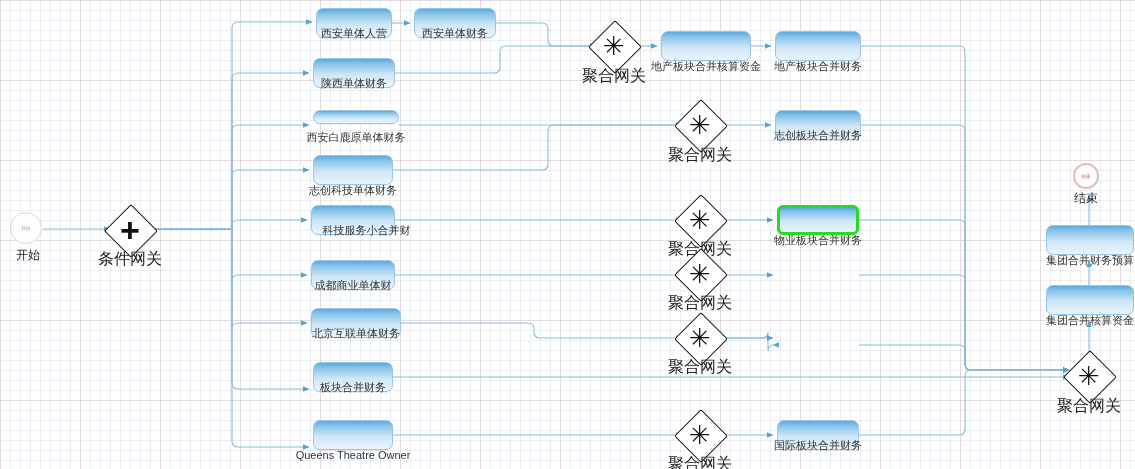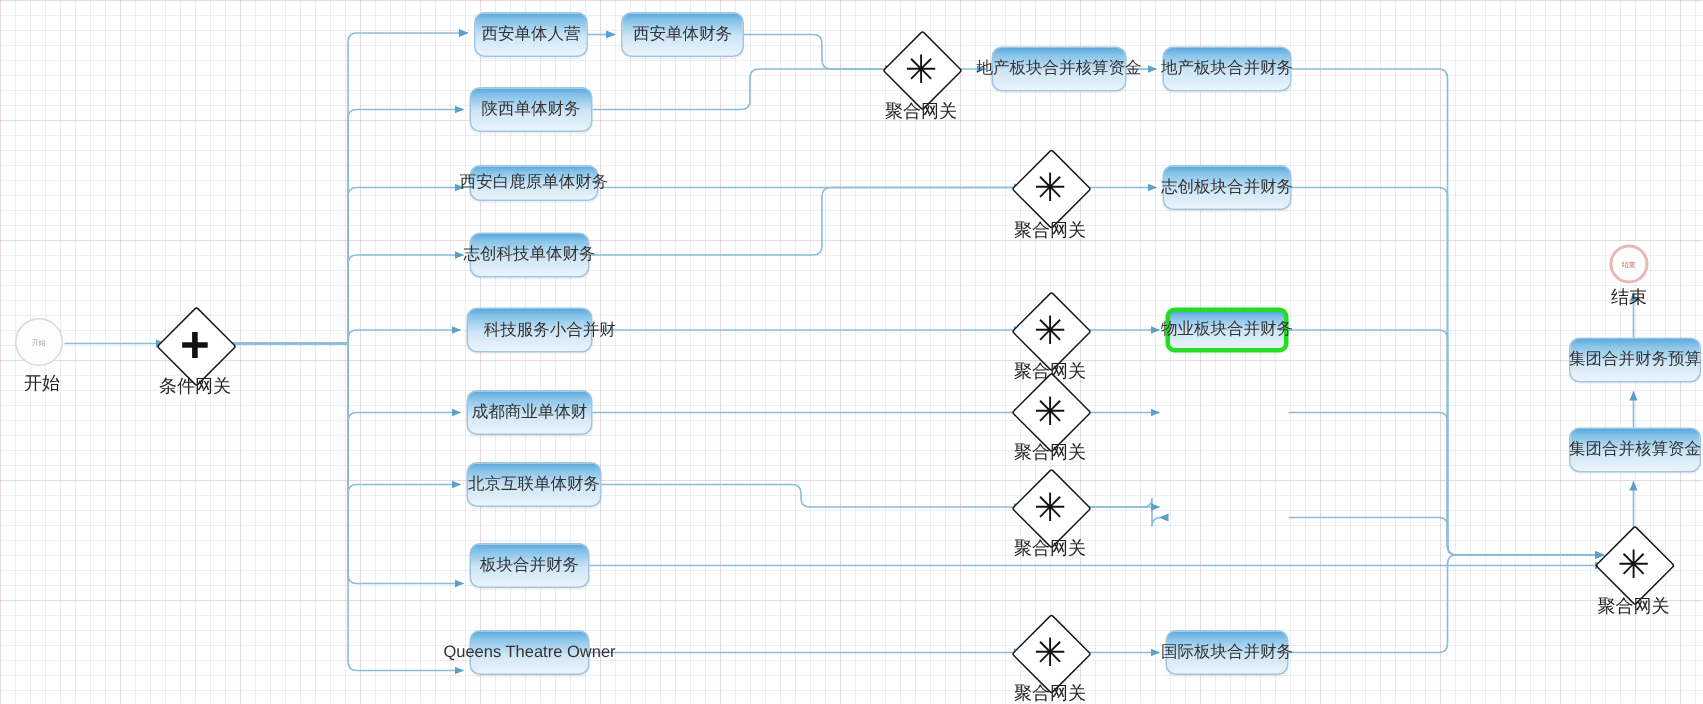--- a/index.html
+++ b/index.html
@@ -28,21 +28,21 @@
     border-radius:7px;
     background:linear-gradient(to bottom,#5aa9dd 0%,#85c2e8 16%,#cfe6f6 55%,#eaf4fc 100%);
     color:#333;
     font-size:11px;
     line-height:1.1;
     display:flex;align-items:center;justify-content:center;
     text-align:center;
     white-space:nowrap;
     box-shadow:0 1px 1px rgba(0,0,0,.06);
   }
-  .task .tlabel{display:block;}
+  .task .tlabel{display:block;margin-top:20px;}
   .task.overflow .tlabel{
     position:absolute;left:50%;top:50%;transform:translate(-50%,-50%);
     white-space:nowrap;
   }
   .task.selected{
     border:3px solid #22dd22;
     border-radius:6px;
     padding-left:48px;
   }
 
@@ -73,21 +73,21 @@
     transform:rotate(45deg);
     border-radius:2px;
   }
   .gw .glyph{
     position:absolute;left:0;top:0;width:36px;height:36px;
     display:flex;align-items:center;justify-content:center;
     font-size:26px;font-weight:bold;color:#111;line-height:1;
   }
   .gw .glyph.plus{font-size:34px;font-weight:900;}
   .gw-caption{
-    position:absolute;text-align:center;font-size:12px;color:#222;
+    position:absolute;text-align:center;font-size:16px;color:#222;
     white-space:nowrap;
   }
 </style>
 </head>
 <body>
 
 <div id="canvas">
 
   <svg id="links" viewBox="0 0 1135 469" xmlns="http://www.w3.org/2000/svg">
     <defs>
@@ -219,21 +219,21 @@
   </div>
 
   <div class="task" style="left:414px;top:8px;width:82px;height:30px;">
     <span class="tlabel">西安单体财务</span>
   </div>
 
   <div class="task" style="left:313px;top:58px;width:82px;height:30px;">
     <span class="tlabel">陕西单体财务</span>
   </div>
 
-  <div class="task overflow" style="left:313px;top:110px;width:86px;height:24px;padding-left:42px;">
+  <div class="task overflow" style="left:313px;top:110px;width:86px;height:14px;padding-left:42px;">
     <span class="tlabel">西安白鹿原单体财务</span>
   </div>
 
   <div class="task overflow" style="left:313px;top:155px;width:80px;height:30px;">
     <span class="tlabel">志创科技单体财务</span>
   </div>
 
   <div class="task" style="left:311px;top:205px;width:84px;height:30px;padding-left:27px;">
     <span class="tlabel">科技服务小合并财</span>
   </div>

